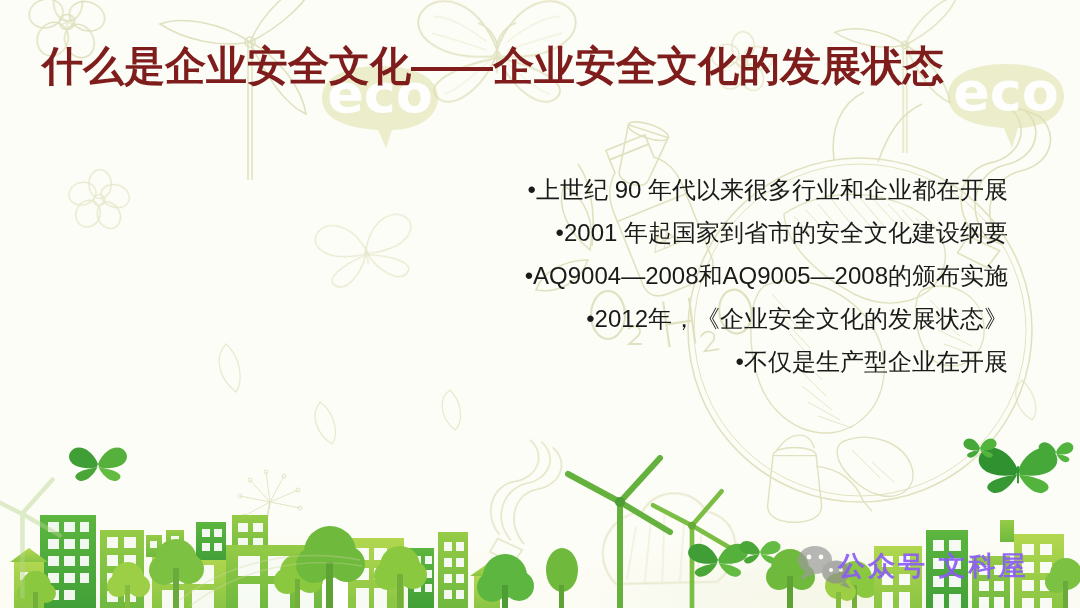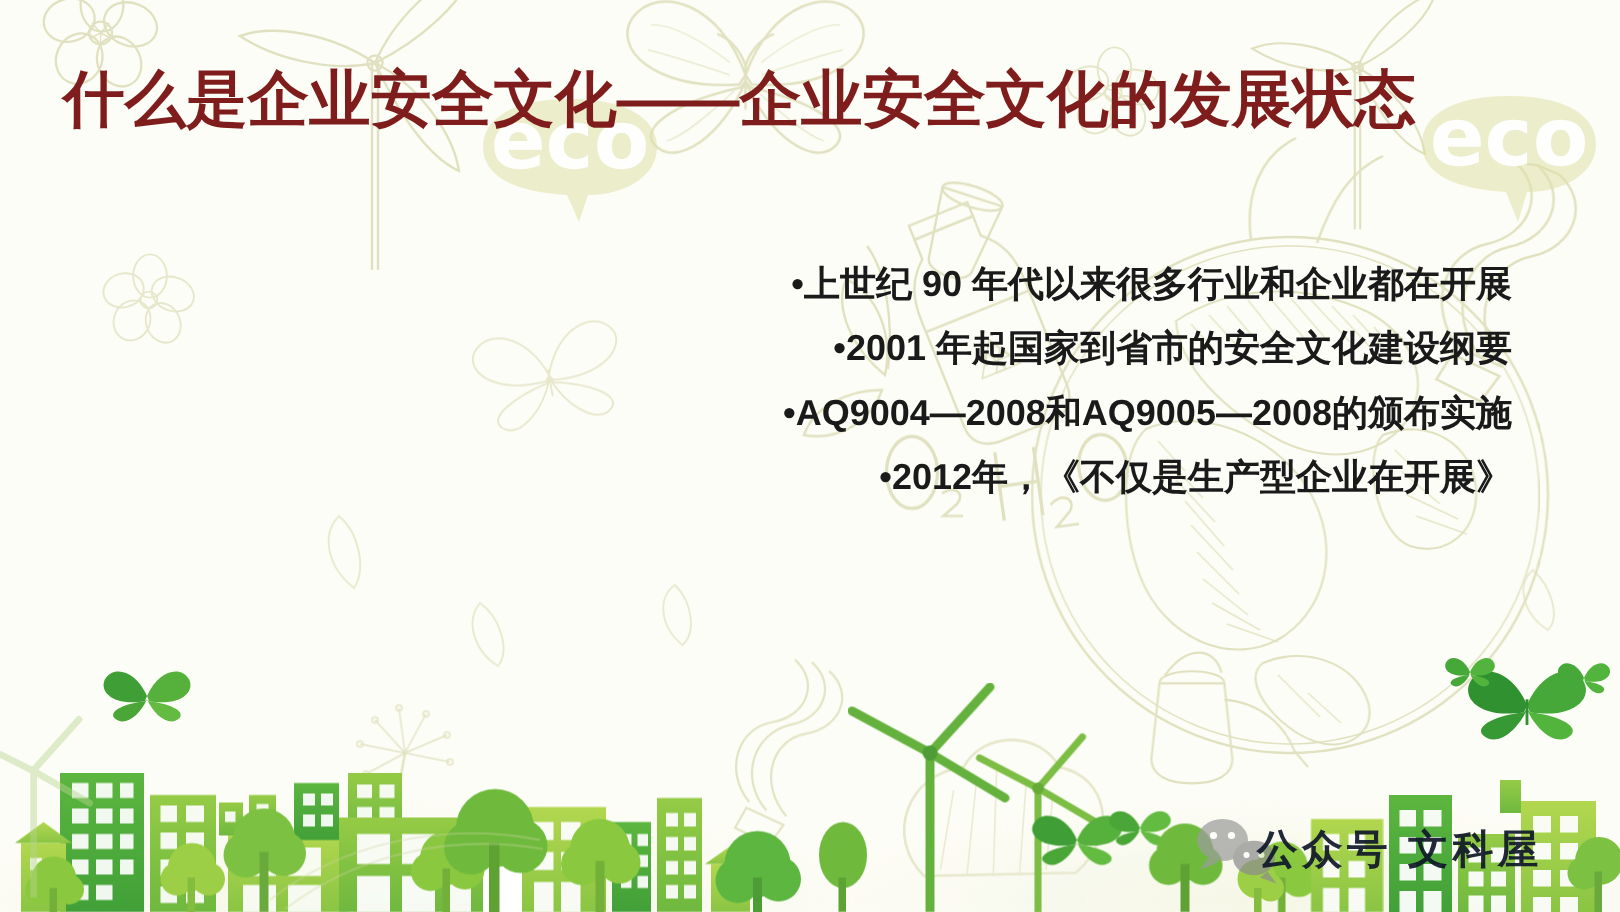--- a/index.html
+++ b/index.html
@@ -41,38 +41,38 @@
   .bullets {
     position: absolute;
     left: 8px;
     top: 168px;
     width: 1000px;
   }
   .bullet {
     font-size: 24px;
     line-height: 43px;
     color: #1a1a1a;
-    font-weight: 700;
+    font-weight: 400;
     white-space: pre;
   }
   .bullet .dot {
     display: inline-block;
     width: 11px;
     font-size: 24px;
     color: #1a1a1a;
   }
 
   
   .watermark {
     position: absolute;
     left: 838px;
     top: 551px;
     font-size: 27px;
     line-height: 30px;
-    color: #0f172a;
+    color: #8b5cf6;
     font-weight: 600;
     letter-spacing: 3px;
     white-space: pre;
     opacity: .92;
   }
 </style>
 </head>
 <body>
 
 <div id="slide">
@@ -627,18 +627,19 @@
       <text x="1006" y="110" font-family="DejaVu Sans, sans-serif" font-size="54" font-weight="700" text-anchor="middle" fill="#ffffff" opacity="0.95">eco</text>
     </svg>
   </div>
 
   <div class="title">什么是企业安全文化——企业安全文化的发展状态</div>
 
   <div class="bullets">
     <div class="bullet"><span class="dot">•</span><span>上世纪 90 年代以来很多行业和企业都在开展</span></div>
     <div class="bullet"><span class="dot">•</span><span>2001 年起国家到省市的安全文化建设纲要</span></div>
     <div class="bullet"><span class="dot">•</span><span>AQ9004—2008和AQ9005—2008的颁布实施</span></div>
-    <div class="bullet"><span class="dot">•</span><span>2012年，《不仅是生产型企业在开展》</span></div>
+    <div class="bullet"><span class="dot">•</span><span>2012年，《企业安全文化的发展状态》</span></div>
+    <div class="bullet"><span class="dot">•</span><span>不仅是生产型企业在开展</span></div>
   </div>
 
   <div class="watermark">公众号 文科屋</div>
 
 </div>
 
 </body></html>

